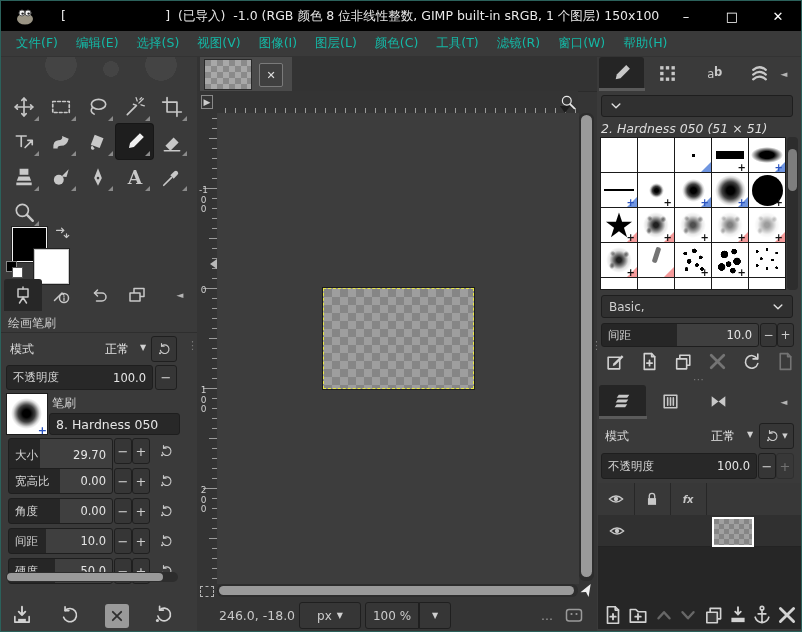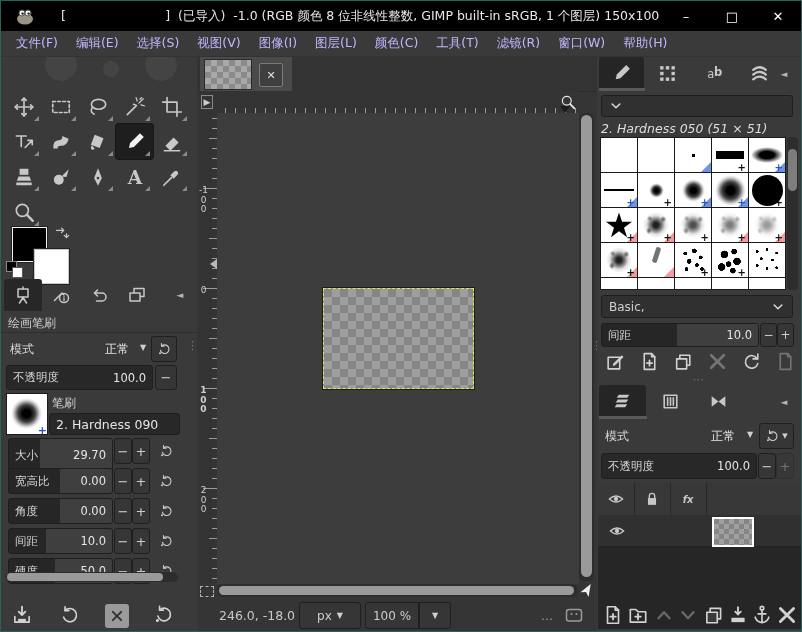--- a/index.html
+++ b/index.html
@@ -10,21 +10,21 @@
   .abs{position:absolute;}
   .icon{display:inline-flex;align-items:center;justify-content:center;color:#c8c8c8;}
   .icon svg{display:block;}
   
   #titlebar{left:0;top:0;width:800px;height:30px;background:#000;display:flex;align-items:center;}
   #app-icon{width:20px;height:20px;margin-left:14px;}
   #title-text{color:#e8e8e8;font-size:12.5px;margin-left:26px;white-space:pre;overflow:hidden;flex:1;}
   .wbtn{width:46px;height:30px;display:flex;align-items:center;justify-content:center;color:#fff;font-size:13px;}
   
   #menubar{left:0;top:30px;width:800px;height:26px;background:#3a3a3a;display:flex;align-items:center;padding-left:6px;box-sizing:border-box;border-bottom:1px solid #333;}
-  .menu-item{color:#c4b5fd;font-size:12.5px;padding:20px 9px;}
+  .menu-item{color:#14b8a6;font-size:12.5px;padding:20px 9px;}
   
   #left-panel{left:0;top:56px;width:196px;height:575px;background:#3a3a3a;}
   #center-panel{left:196px;top:56px;width:400px;height:575px;background:#353535;}
   #right-panel{left:596px;top:56px;width:205px;height:575px;background:#3a3a3a;}
   
   #wilber-deco{left:0;top:0;width:196px;height:34px;overflow:hidden;
     background:radial-gradient(circle 26px at 60px 8px,#444 60%,transparent 61%),
                radial-gradient(circle 13px at 110px 12px,#444 60%,transparent 61%),
                radial-gradient(circle 26px at 160px 8px,#444 60%,transparent 61%);}
   .tool{width:37px;height:35px;display:flex;align-items:center;justify-content:center;position:absolute;border-radius:3px;}
@@ -358,21 +358,21 @@
       <span class="val">100.0</span>
     </div>
     <div class="boxbtn" style="left:154px;top:308px;width:22px;height:25px;font-size:13px;">−</div>
 
     <div class="abs" style="left:5px;top:336px;width:40px;height:40px;background:#fff;border:1px solid #1c1c1c;">
       <div class="s-soft sz-l abs" style="left:4px;top:4px;"></div>
       <span class="abs" style="right:0;bottom:-3px;color:#2a53c0;font-weight:bold;font-size:11px;">+</span>
     </div>
     <div class="abs rowlabel" style="left:51px;top:338px;">笔刷</div>
     <div class="spinbox" style="left:48px;top:356px;width:131px;height:22px;">
-      <span class="val" style="font-size:12.5px;">2. Hardness 090</span>
+      <span class="val" style="font-size:12.5px;">8. Hardness 050</span>
     </div>
 
     <div id="left-sliders">
         <div class="spinbox" style="left: 7px; top: 381px; width: 105px; height: 34px; background: linear-gradient(90deg, rgb(38, 38, 38) 30%, rgb(63, 63, 63) 30%);">
           <span class="rowlabel">大小</span>
           <span class="val">29.70</span>
         </div>
         <div class="boxbtn" style="left: 113px; top: 381px; width: 18px; height: 26px; font-size: 13px;">−</div>
         <div class="boxbtn" style="left: 131px; top: 381px; width: 18px; height: 26px; font-size: 13px;">+</div>
         <div class="boxbtn" style="left: 153px; top: 381px; width: 24px; height: 26px; border: none; background: transparent;">
@@ -580,21 +580,21 @@
         <div class="tick" style="top: 405px; right: 0px; height: 1px; width: 5px;"></div>
         <div class="tick" style="top: 415px; right: 0px; height: 1px; width: 5px;"></div>
         <div class="tick" style="top: 425px; right: 0px; height: 1px; width: 8px;"></div>
         <div class="tick" style="top: 435px; right: 0px; height: 1px; width: 5px;"></div>
         <div class="tick" style="top: 445px; right: 0px; height: 1px; width: 5px;"></div>
         <div class="tick" style="top: 455px; right: 0px; height: 1px; width: 5px;"></div>
         <div class="tick" style="top: 465px; right: 0px; height: 1px; width: 5px;"></div>
         <div class="vlabel" style="top: -27px;">-200</div>
         <div class="vlabel" style="top: 73px;">-100</div>
         <div class="vlabel" style="top: 173px;">0</div>
-        <div class="vlabel" style="top: 273px; font-weight: bold;">100</div>
+        <div class="vlabel" style="top: 273px;">100</div>
         <div class="vlabel" style="top: 373px;">200</div>
         <div style="top: 146px; right: 0px; width: 0px; height: 0px; border-top: 5px solid transparent; border-bottom: 5px solid transparent; border-right: 7px solid rgb(185, 185, 185); position: absolute;"></div>
       </div>
 
     <div id="viewport" class="abs" style="left:20px;top:56px;width:362px;height:471px;">
       <div id="canvas-image" class="abs checker8" style="left:106px;top:175px;width:149px;height:99px;"></div>
     </div>
 
     <div class="abs sb-track" style="left:382px;top:56px;width:15px;height:468px;">
       <div class="sb-thumb" style="left:2px;top:2px;width:11px;height:462px;"></div>

